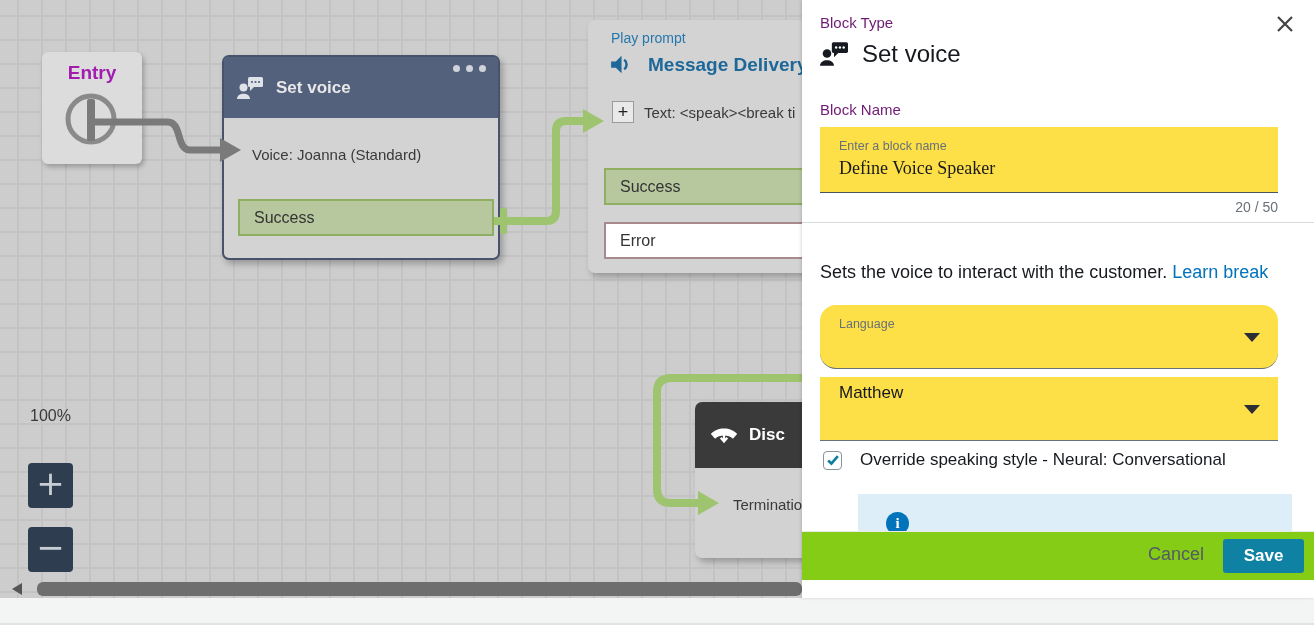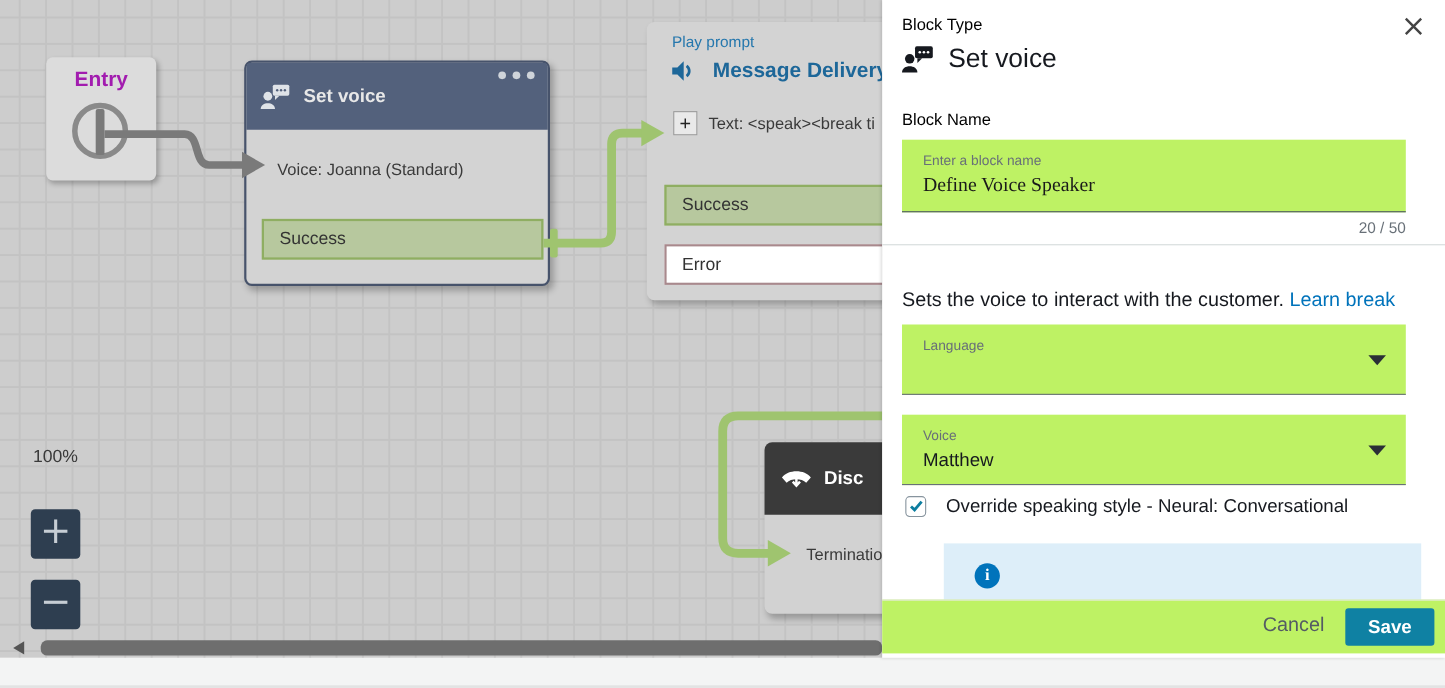--- a/index.html
+++ b/index.html
@@ -61,57 +61,57 @@
   .hscroll-thumb { position:absolute; left:37px; top:582px; width:765px; height:14px; background:#6e6e6e; border-radius:6px; z-index:4; }
   .hscroll-arrow { position:absolute; left:12px; top:583px; width:0; height:0; z-index:4;
                    border-top:6px solid transparent; border-bottom:6px solid transparent; border-right:10px solid #555; }
 
   .bottom-strip { position:absolute; left:0; top:598px; width:1314px; height:27px; background:#f3f4f4; border-bottom:2px solid #e2e3e3; }
 
   
   .panel { position:absolute; left:802px; top:0; width:512px; height:598px; background:#fff; z-index:10;
            box-shadow:-1px 0 3px rgba(0,0,0,.15); color:#16191f; }
   .p-abs { position:absolute; }
-  .label-sm { font-size:15px; color:#000000; }
+  .label-sm { font-size:15px; color:#701a75; }
   .p-blocktype { left:18px; top:14px; }
   .p-titlerow { left:16px; top:40px; display:flex; align-items:center; }
   .p-title { font-size:24px; color:#16191f; margin-left:12px; } 
   .p-close { position:absolute; right:18px; top:13px; width:22px; height:22px; cursor:pointer; }
   .p-close svg { width:22px; height:22px; }
 
   .p-blockname-label { left:18px; top:101px; }
-  .field { left:18px; width:458px; background:#bef264; border-bottom:1px solid #687078; cursor:pointer; }
+  .field { left:18px; width:458px; background:#fde047; border-bottom:1px solid #687078; cursor:pointer; }
   .p-input { top:127px; height:66px; border-bottom:1px solid #4a5560; }
   .field .flabel { font-size:12.5px; color:#687078; margin:12px 0 0 19px; }
   .p-input .fvalue { font-family:"Liberation Serif", serif; font-size:18px; color:#1a1a1a; margin:5px 0 0 19px; }
   .p-counter { left:18px; top:199px; width:458px; text-align:right; font-size:14px; color:#687078; }
   .divider { left:0; top:222px; width:512px; height:0; border-top:1px solid #d5dbdb; }
 
   .p-desc { left:18px; top:262px; font-size:18px; color:#16191f; }
   .p-desc a { color:var(--accent,#0073bb); text-decoration:none; cursor:pointer; }
 
   .select .fvalue { font-size:17px; color:#16191f; margin:6px 0 0 19px; }
-  .p-lang { top:295px; height:64px; }
+  .p-lang { top:305px; height:64px;border-radius:16px; }
   .p-voice { top:377px; height:64px; }
   .caret { position:absolute; right:18px; top:28px; width:0; height:0;
            border-left:8px solid transparent; border-right:8px solid transparent; border-top:9px solid #2a2f36; }
 
   .p-checkrow { left:21px; top:450px; display:flex; align-items:center; }
   .checkbox { width:19px; height:19px; border:1px solid #87949e; border-radius:4px; background:#fff;
               display:flex; align-items:center; justify-content:center; cursor:pointer; }
   .checkbox svg { width:14px; height:14px; }
   .check-label { font-size:17px; color:#16191f; margin-left:18px; }
 
   .infobox { left:56px; top:494px; width:434px; height:86px; background:#ddeef9; display:flex; padding:18px 10px 0 28px; }
   .info-icon { width:23px; height:23px; border-radius:50%; background:var(--accent,#0073bb); color:#fff;
                font-size:15px; font-weight:bold; text-align:center; line-height:23px; flex:0 0 auto;
                font-family:"Liberation Serif", serif; }
   .info-text { font-size:17px; color:#16191f; margin-left:22px; line-height:24px; }
 
-  .p-footer { position:absolute; left:0; bottom:4px; width:512px; height:49px; background:#bef264; border-top:1px solid #e9e9e9; z-index:12; }
+  .p-footer { position:absolute; left:0; bottom:18px; width:512px; height:49px; background:#84cc16; border-top:1px solid #e9e9e9; z-index:12; }
   .cancel-btn { position:absolute; right:110px; top:12px; font-size:18px; color:#545b64; cursor:pointer; }
   .save-btn { position:absolute; right:10px; top:7px; width:81px; height:34px; background:var(--save,#0f81a3);
               color:#fff; font-size:17px; font-weight:bold; text-align:center; line-height:34px; border-radius:3px; cursor:pointer; }
 
   .icon-svg { display:block; }
 </style>
 </head>
 <body>
 
 <div class="canvas">
@@ -253,21 +253,20 @@
     <span>Sets the voice to interact with the customer.</span>
     <a>Learn break</a>
   </div>
 
   <div class="p-abs field select p-lang">
     <div class="flabel">Language</div>
     <div class="caret"></div>
   </div>
 
   <div class="p-abs field select p-voice">
-    <div class="flabel">Voice</div>
     <div class="fvalue">Matthew</div>
     <div class="caret"></div>
   </div>
 
   <div class="p-abs p-checkrow">
     <span class="checkbox">
       <svg viewBox="0 0 16 16">
           <path d="M2.5 8.5 L6.2 12 L13.5 3.5" stroke="#0d7ea0" stroke-width="3" fill="none"></path>
         </svg>
     </span>

